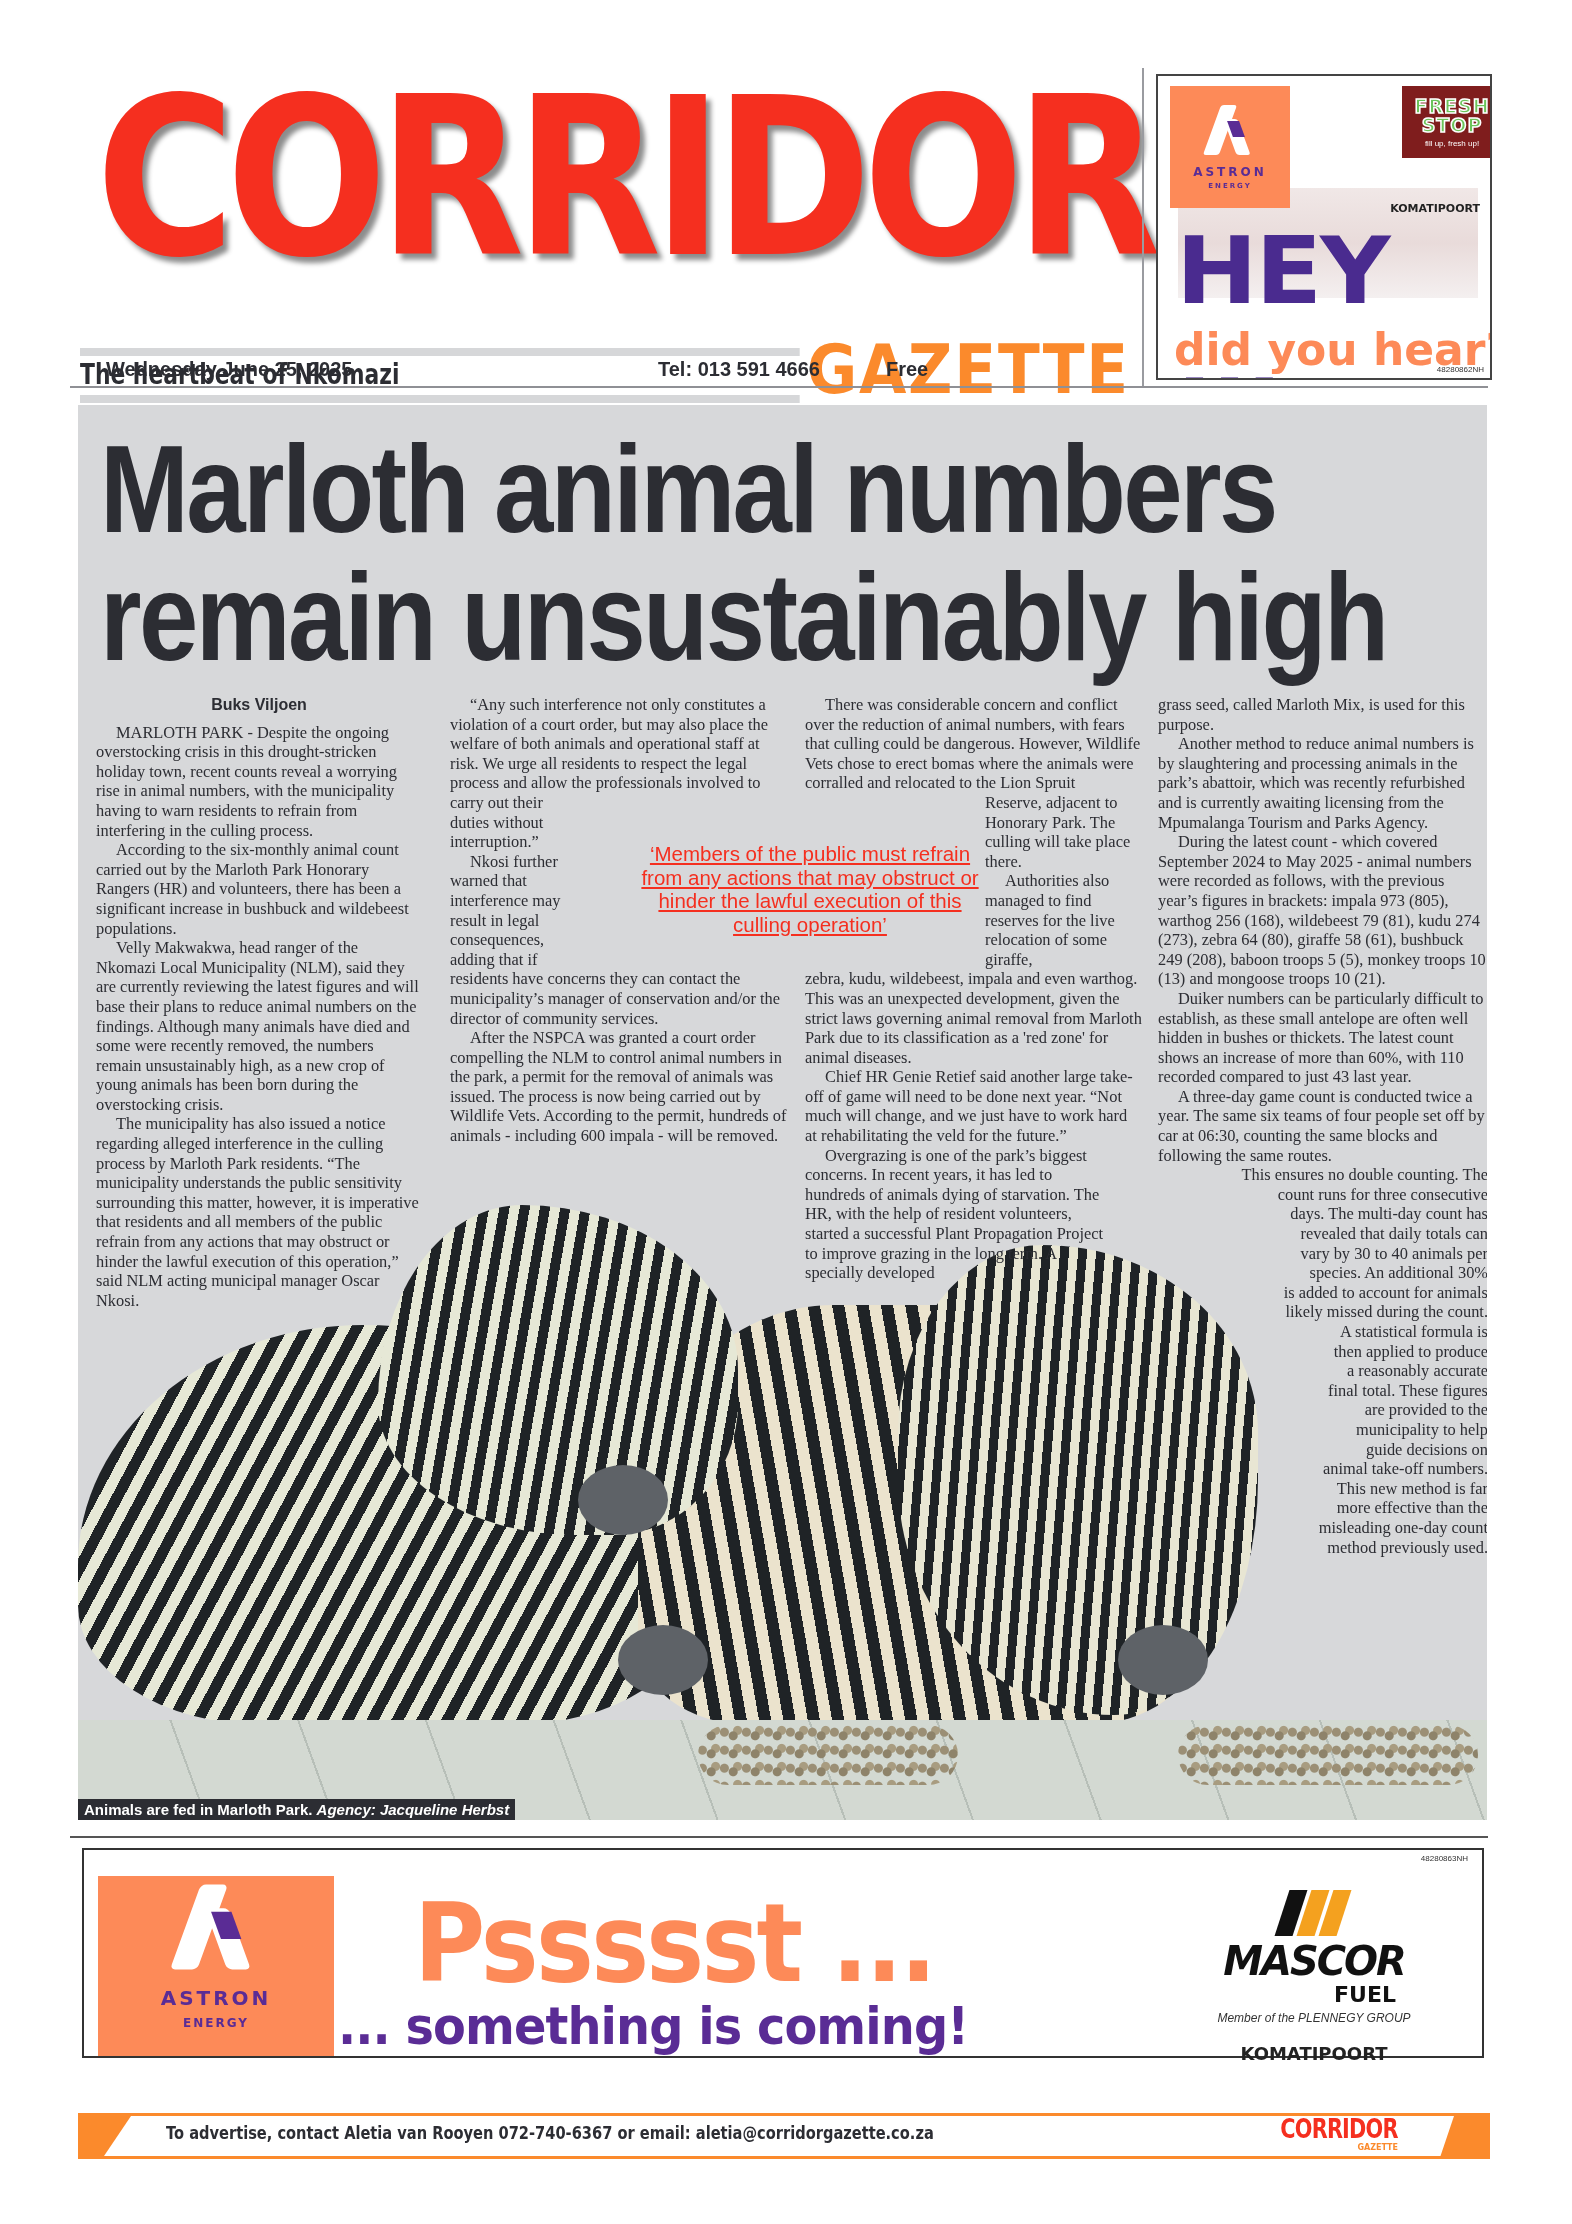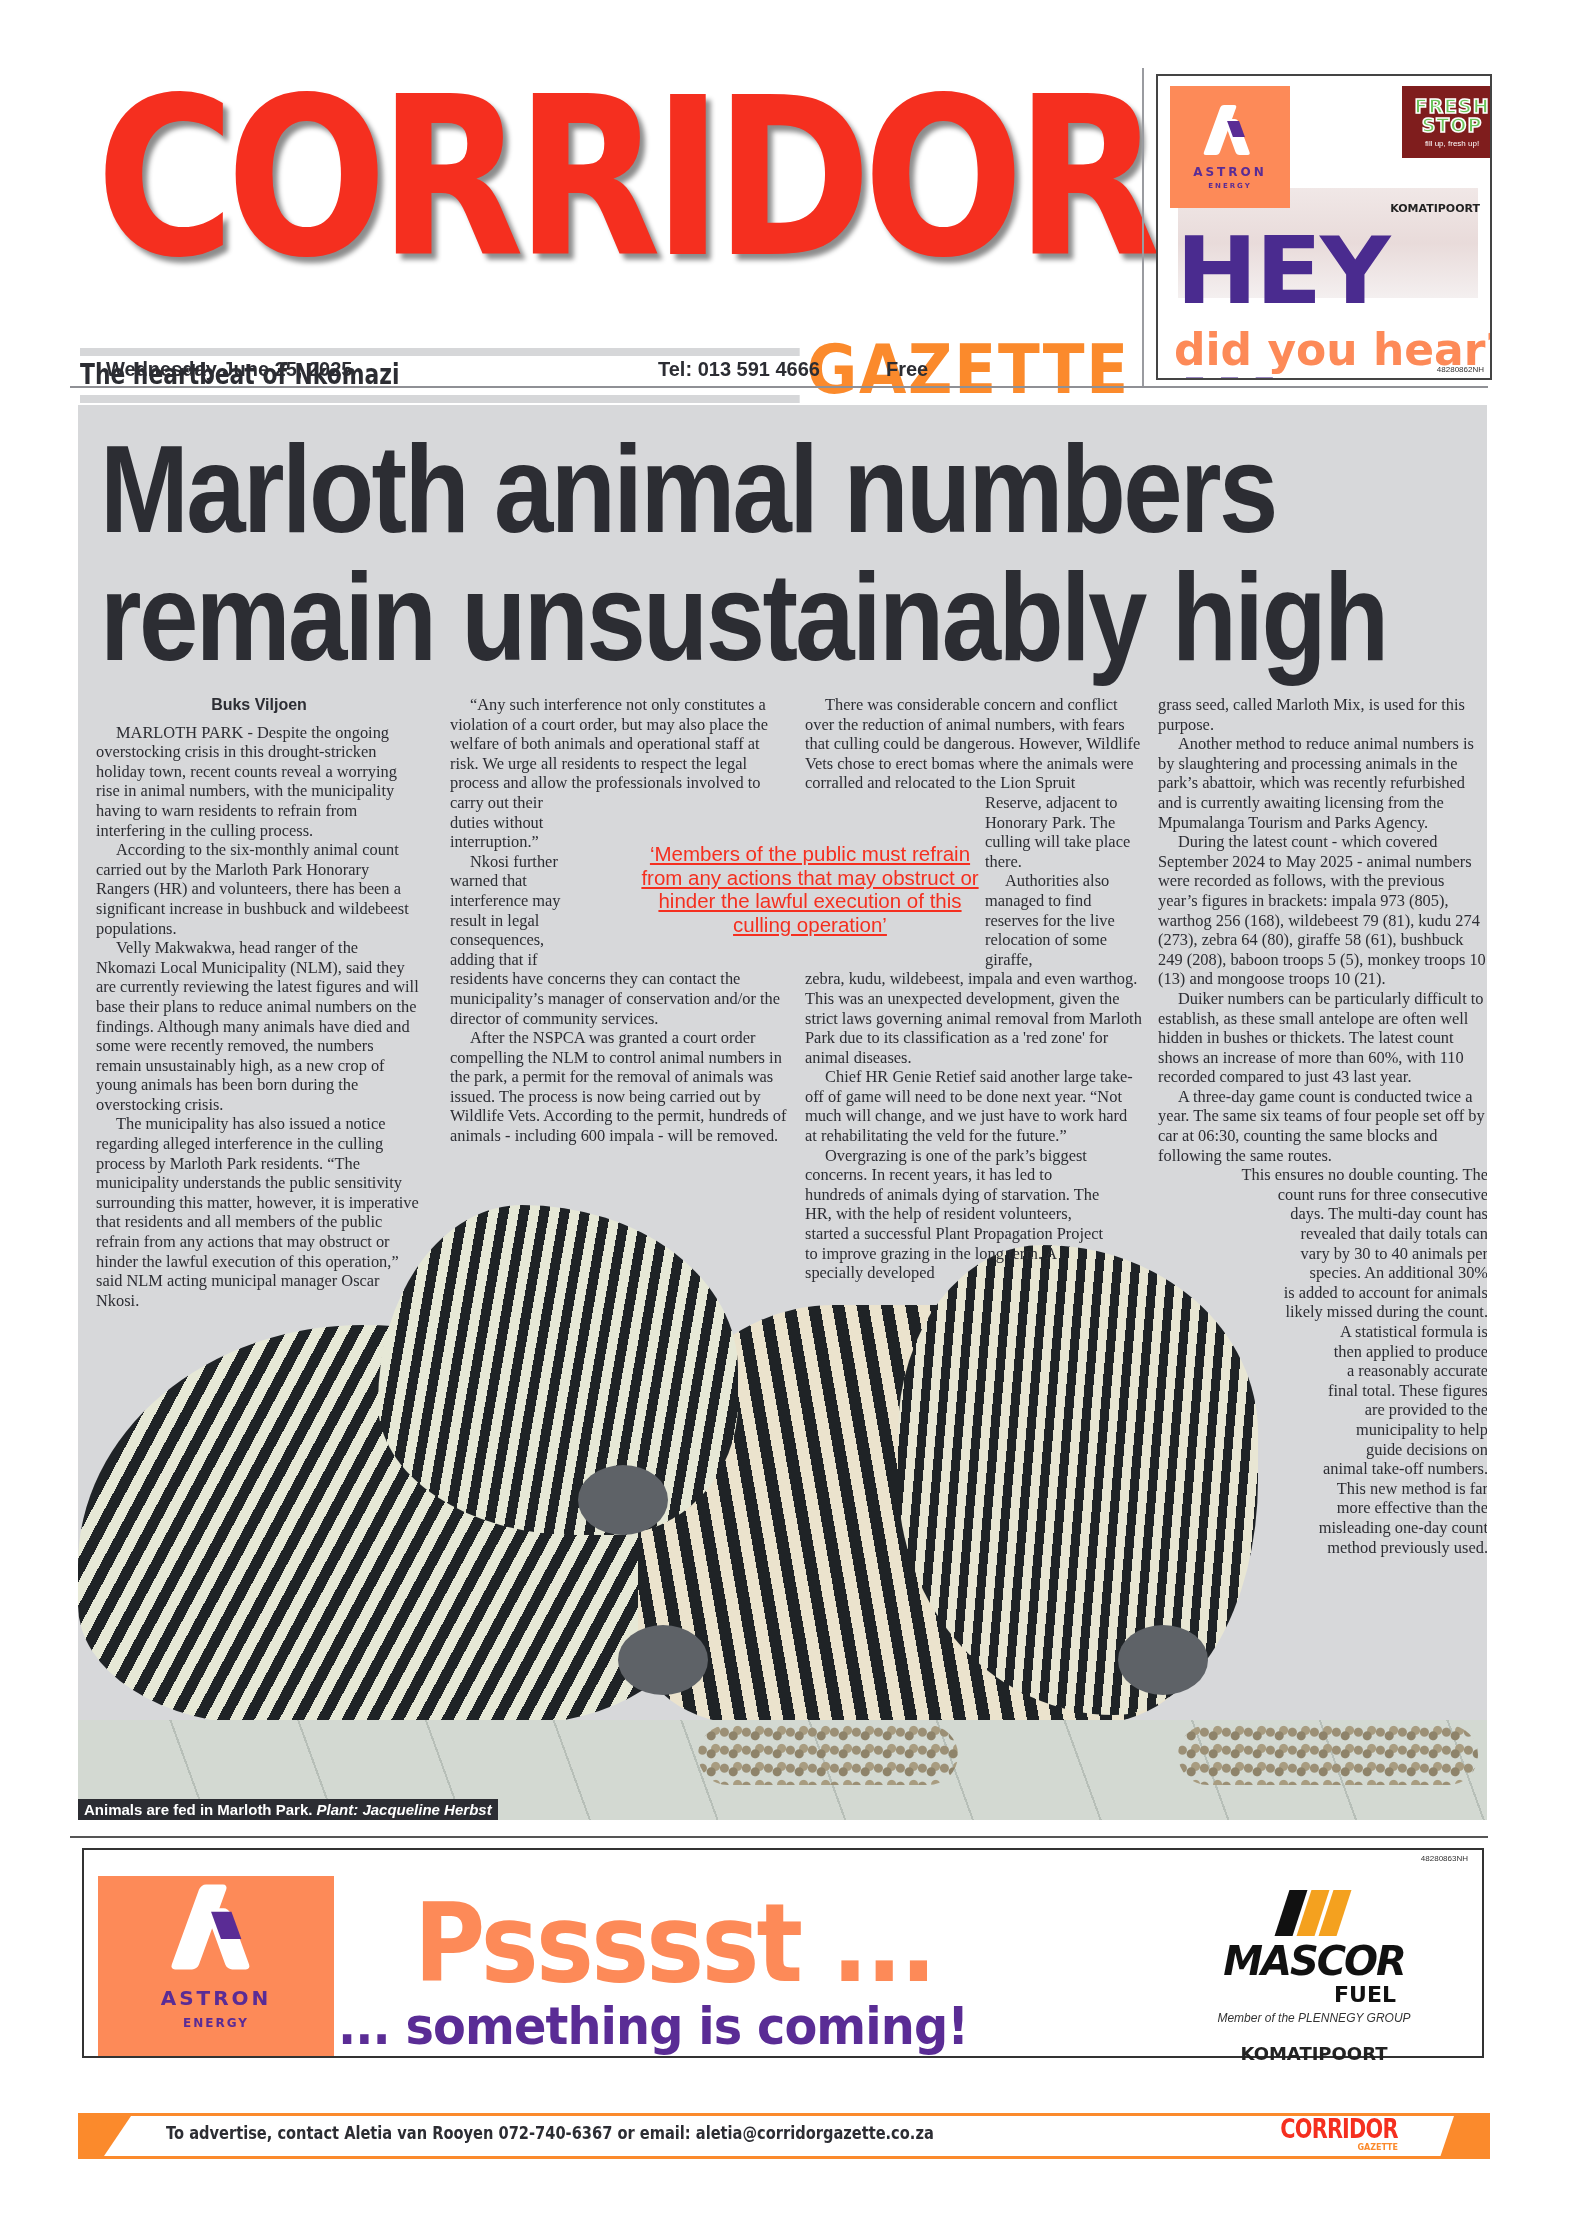--- a/index.html
+++ b/index.html
@@ -260,21 +260,21 @@
       <div>animal take-off numbers.</div>
       <div>This new method is far</div>
       <div>more effective than the</div>
       <div>misleading one-day count</div>
       <div>method previously used.</div>
     </div>
   </div>
 
   <div class="caption">
     <span>Animals are fed in Marloth Park.</span>
-    <em>Plant: Jacqueline Herbst</em>
+    <em>Agency: Jacqueline Herbst</em>
   </div>
 </div>
 
 <div class="hr-bot"></div>
 <div class="ad-bottom">
   <div class="ad-code">48280863NH</div>
   <div class="astron-box">
     <div class="astron-mark">
       <span class="leg-l"></span>
         <span class="leg-r"></span>

